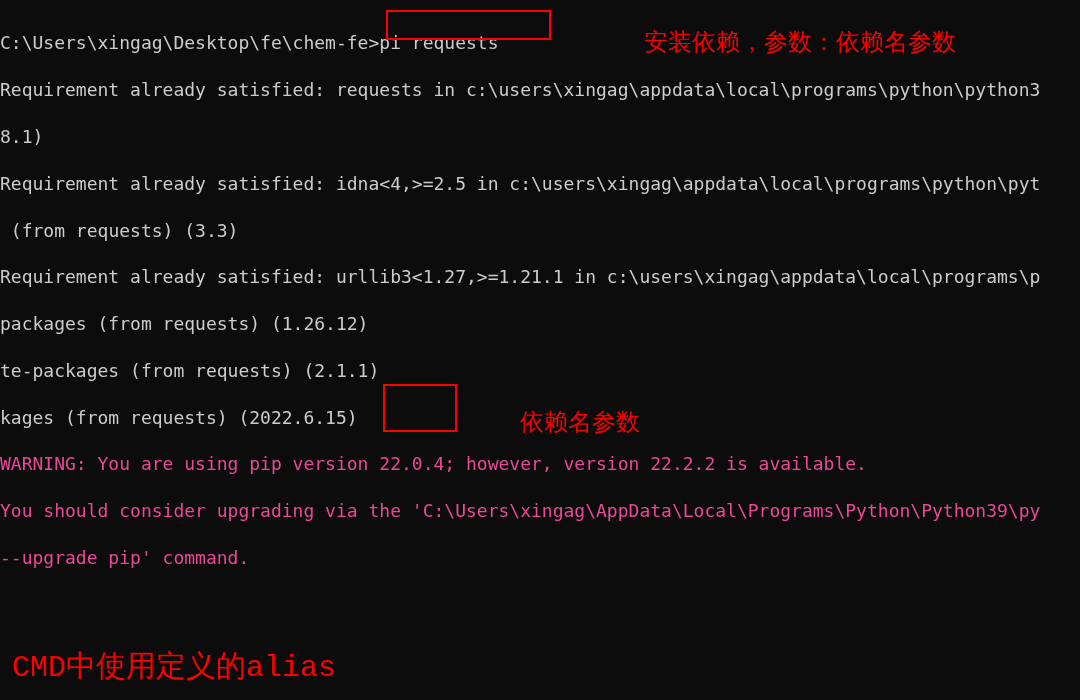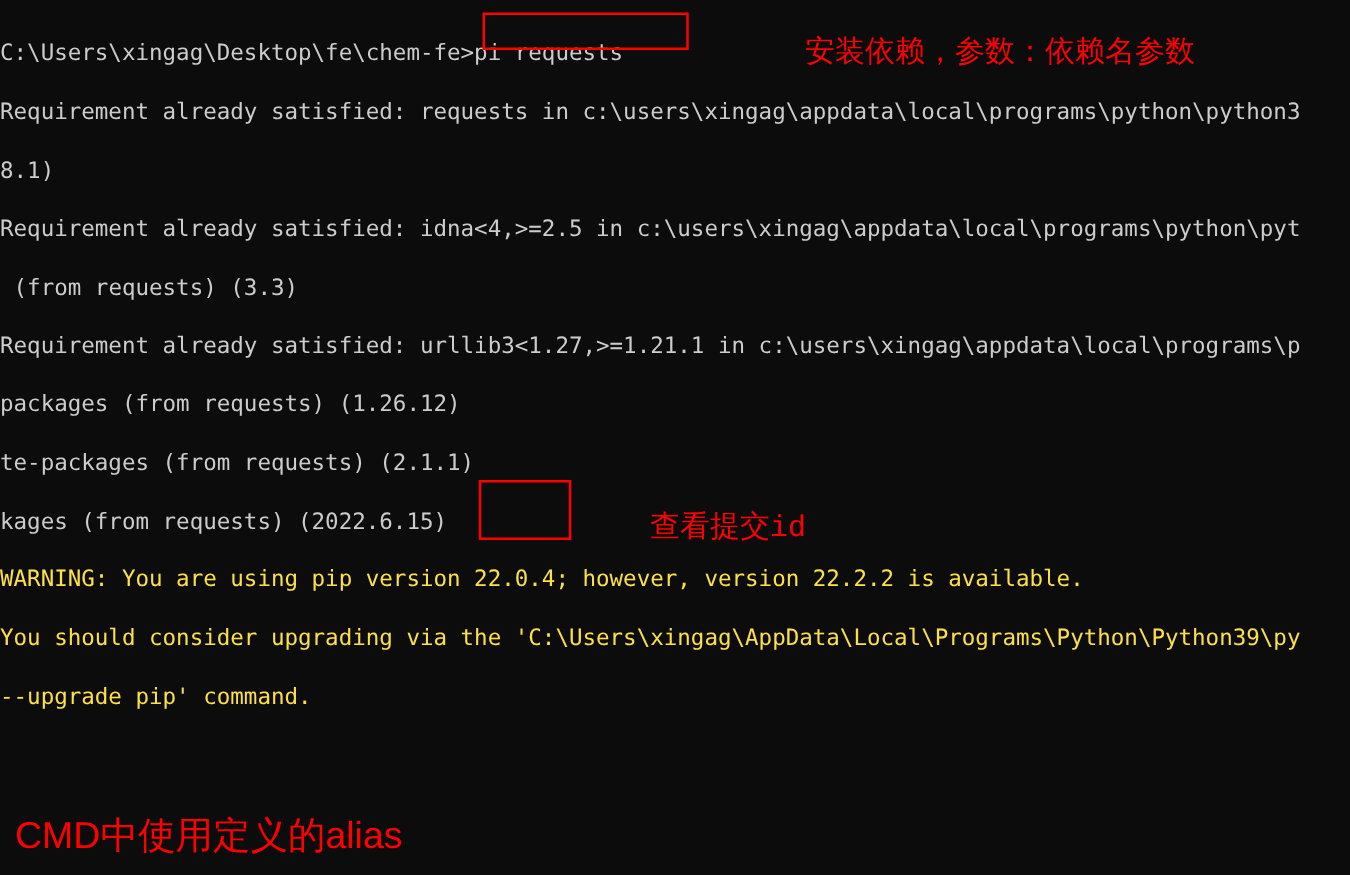--- a/index.html
+++ b/index.html
@@ -20,41 +20,41 @@
     }
     .terminal {
       padding: 8px 0 0 0;
       white-space: pre-wrap;
       word-break: break-all;
     }
     .line {
       display: block;
     }
     .warning {
-      color: #fde047;
+      color: #ec4899;
     }
     .annotation {
       position: absolute;
       color: #ff0000;
       font-family: Liberation Mono, monospace;
       font-size: 24px;
       font-weight: 400;
       pointer-events: none;
     }
     .red-box {
       position: absolute;
       border: 2px solid #ff0000;
       pointer-events: none;
     }
     .bottom-title {
       position: absolute;
       bottom: 12px;
       left: 12px;
       color: #ff0000;
-      font-family: Liberation Sans, sans-serif;
+      font-family: Liberation Mono, monospace;
       font-size: 30px;
       font-weight: 400;
     }
   </style>
 </head>
 <body>
 
 <div class="terminal">
 <span class="line"><span>C:\Users\xingag\Desktop\fe\chem-fe&gt;</span><span>pi requests</span></span>
 <span class="line">Requirement already satisfied: requests in c:\users\xingag\appdata\local\programs\python\python3</span>
@@ -72,14 +72,14 @@
 
 
 
 
 </div>
 
 <div class="red-box" style="top: 10px; left: 386px; width: 165px; height: 30px;"></div>
 <div class="red-box" style="top: 384px; left: 383px; width: 74px; height: 48px;"></div>
 
 <div class="annotation" style="top: 28px; left: 644px;">安装依赖，参数：依赖名参数</div>
-<div class="annotation" style="top: 408px; left: 520px;">查看提交id</div>
+<div class="annotation" style="top: 408px; left: 520px;">依赖名参数</div>
 <div class="bottom-title">CMD中使用定义的alias</div>
 
 </body></html>

